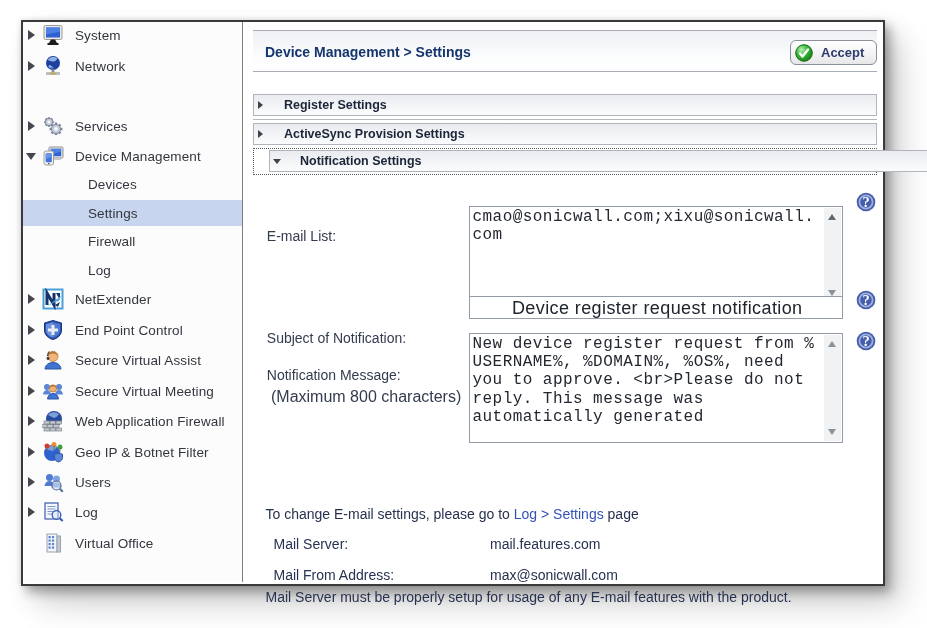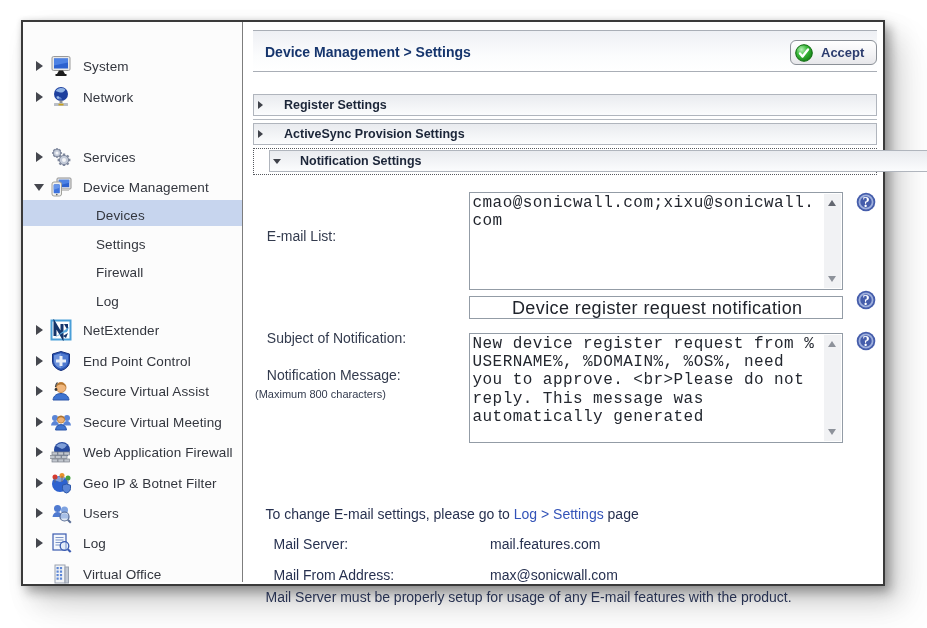--- a/index.html
+++ b/index.html
@@ -1,21 +1,21 @@
 <!DOCTYPE html>
 <html><head>
 <meta charset="utf-8">
 <style>
   html,body{margin:0;padding:0;background:#ffffff;width:927px;height:628px;overflow:hidden;}
   *{box-sizing:border-box;}
   body{font-family:"Liberation Sans",sans-serif;}
   #frame{position:absolute;left:21px;top:20px;width:864px;height:566px;border:2px solid #3a3a3a;background:#ffffff;
     box-shadow:5px 6px 10px rgba(0,0,0,.30), 12px 14px 24px rgba(0,0,0,.16), 22px 24px 42px rgba(0,0,0,.07), -1px -1px 5px rgba(0,0,0,.08);}
   #side{position:absolute;left:0;top:0;width:220px;height:560px;background:#fcfcfc;border-right:1px solid #7d7d7d;}
-  .row{position:absolute;left:8px;width:219px;height:26px;margin-top:31px;}
+  .row{position:absolute;left:0;width:219px;height:26px;}
   .row .txt{position:absolute;left:52px;top:50%;transform:translateY(-50%);font-size:13.5px;letter-spacing:0.12px;color:#33363e;white-space:nowrap;}
   .row .ic{position:absolute;left:19px;top:50%;transform:translateY(-50%);width:22px;height:22px;}
   .arr{position:absolute;left:5px;top:50%;margin-top:-5px;width:0;height:0;border-left:7px solid #45474e;border-top:5px solid transparent;border-bottom:5px solid transparent;}
   .arrd{position:absolute;left:3px;top:50%;margin-top:-3px;width:0;height:0;border-top:7px solid #45474e;border-left:5px solid transparent;border-right:5px solid transparent;}
   .sel{position:absolute;left:0;top:178px;width:219px;height:26px;background:#c7d5ee;}
   #content{position:absolute;left:220px;top:0;width:640px;height:562px;}
   #hbar{position:absolute;left:10px;top:8px;width:624px;height:42px;border-top:1px solid #a9aeb6;border-bottom:1px solid #a9aeb6;background:linear-gradient(#eef0f4,#fbfcfd 60%,#ffffff);}
   #htitle{position:absolute;left:12px;top:0;height:42px;line-height:42px;font-weight:bold;font-size:14px;color:#16356d;}
   #accept{position:absolute;left:537px;top:9px;width:87px;height:25px;border:1px solid #8b9097;border-radius:6px;background:linear-gradient(#ffffff,#f2f2f4 60%,#e7e7ea);}
   #accept .t{position:absolute;left:30px;top:0;height:23px;line-height:23px;font-weight:bold;font-size:13px;color:#2c3c6e;}
@@ -249,21 +249,21 @@
         <span class="sarr"></span>
         <span class="st">ActiveSync Provision Settings</span>
       </div>
     <div style="position:absolute;left:10px;top:126px;width:624px;height:27px;border:1px dotted #55585e"></div>
     <div class="secbar" style="top:128px;left:26px;width:704px">
         <span class="sarrd"></span>
         <span class="st">Notification Settings</span>
       </div>
 
     <div class="lbl" style="left:23.8px;top:173px">E-mail List:</div>
-    <div class="box" style="top:170px;height:98px">
+    <div class="box" style="top:184px;height:98px">
       <div class="mono">cmao@sonicwall.com;xixu@sonicwall.<br>com</div>
       <div class="sb">
           <span class="up"></span>
           <span class="dn"></span>
         </div>
     </div>
     <svg class="help" style="top:170px" viewBox="0 0 20 20">
         <circle cx="10" cy="10" r="9.3" fill="#455dab"></circle>
         <circle cx="10" cy="10" r="6.6" fill="none" stroke="#9fb0dd" stroke-width="1.8"></circle>
         <text x="10" y="15" text-anchor="middle" font-family="Liberation Serif,serif" font-size="14.5" font-weight="bold" fill="#ffffff">?</text>
@@ -273,21 +273,21 @@
     <div class="box" style="top:274px;height:23px;">
       <div style="font-size:18px;line-height:20px;color:#20242c;padding:1px 0 0 3px;letter-spacing:0.4px;text-align:center;">Device register request notification</div>
     </div>
     <svg class="help" style="top:267.5px" viewBox="0 0 20 20">
         <circle cx="10" cy="10" r="9.3" fill="#455dab"></circle>
         <circle cx="10" cy="10" r="6.6" fill="none" stroke="#9fb0dd" stroke-width="1.8"></circle>
         <text x="10" y="15" text-anchor="middle" font-family="Liberation Serif,serif" font-size="14.5" font-weight="bold" fill="#ffffff">?</text>
       </svg>
 
     <div class="lbl" style="left:23.8px;top:312.3px">Notification Message:</div>
-    <div class="lbl" style="left:12px;top:333.2px;font-size:11px">(Maximum 800 characters)</div>
+    <div class="lbl" style="left:28px;top:333.2px;font-size:16px">(Maximum 800 characters)</div>
     <div class="box" style="top:310.5px;height:110px">
       <div class="mono">New device register request from %<br>USERNAME%, %DOMAIN%, %OS%, need<br>you to approve. &lt;br&gt;Please do not<br>reply. This message was<br>automatically generated</div>
       <div class="sb">
           <span class="up" style="border-bottom-color:#8d929a"></span>
           <span class="dn"></span>
         </div>
     </div>
     <svg class="help" style="top:308.5px" viewBox="0 0 20 20">
         <circle cx="10" cy="10" r="9.3" fill="#455dab"></circle>
         <circle cx="10" cy="10" r="6.6" fill="none" stroke="#9fb0dd" stroke-width="1.8"></circle>

